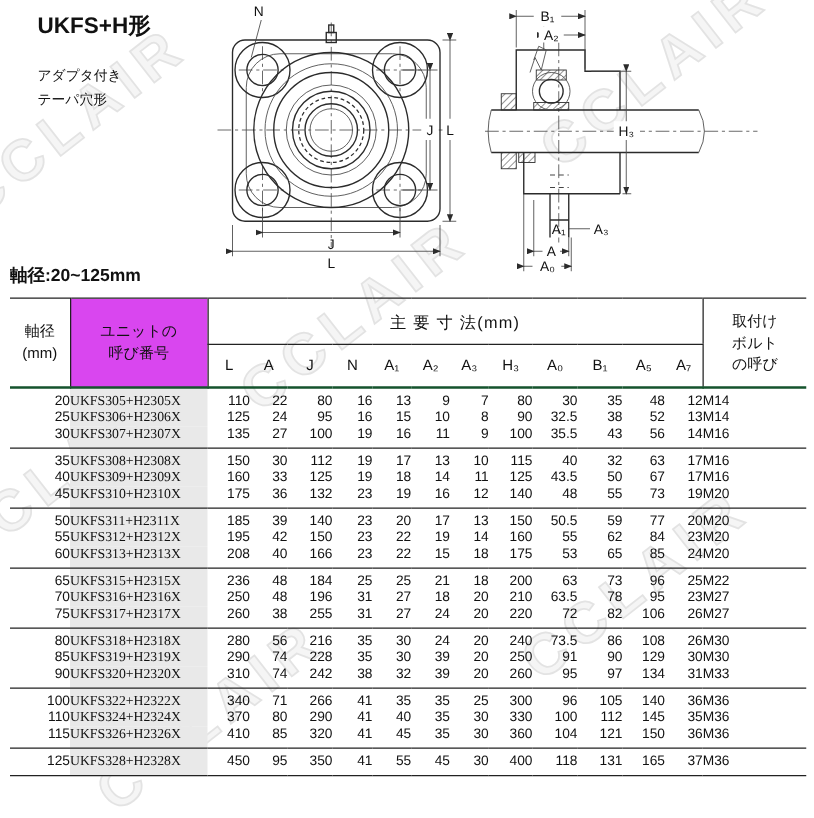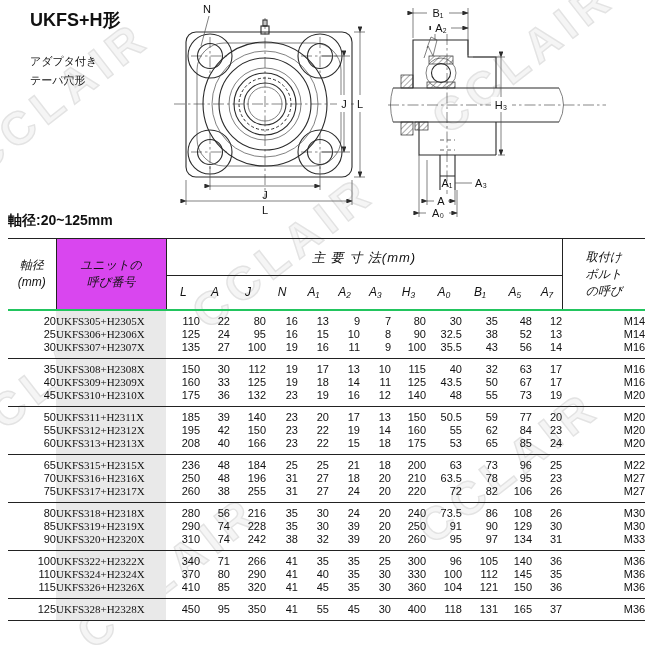--- a/index.html
+++ b/index.html
@@ -19,36 +19,36 @@
   .lt{fill:none;stroke:#4a4a4a;stroke-width:0.7;}
   .cl{fill:none;stroke:#555;stroke-width:0.7;stroke-dasharray:11 3 2.5 3;}
   .dsh{fill:none;stroke:#444;stroke-width:0.8;stroke-dasharray:4 3;}
   .ser{fill:none;stroke:#2b2b2b;stroke-width:1;stroke-dasharray:3 2.2;}
   .wr{fill:#fff;stroke:none;}
   .lbl{font-size:11px;fill:#111;text-anchor:middle;}
   
   table.dims{position:absolute;left:8px;top:238px;width:637px;z-index:1;
     border-collapse:collapse;table-layout:fixed;font-size:11px;color:#111;}
   table.dims th,table.dims td{padding:0;font-weight:normal;line-height:13px;}
-  thead{border-top:1.6px solid #222;border-bottom:2px solid #22c55e;font-style:italic;}
+  thead{border-top:1.6px solid #222;border-bottom:2px solid #14532d;}
   thead th{vertical-align:middle;font-size:12px;}
   th.c1{border-right:1px solid #222;}
   th.c2{border-right:1px solid #222;background:#d946ef;}
   th.mhd{border-bottom:1px solid #222;height:36px;font-size:13px;letter-spacing:1px;}
   th.dimh{height:33px;text-align:center;font-size:12px;}
   th.bolth{border-left:1px solid #222;}
   th .l{display:block;line-height:17px;}
   tbody{border-top:1.6px solid #222;}
   tbody.last{border-bottom:1.6px solid #222;}
   tbody tr:first-child td{padding-top:4px;}
   tbody tr:last-child td{padding-bottom:4px;}
   td.shaft{text-align:right;padding-right:13px;font-weight:bold;}
   td.desig{font-weight:bold;background:#e9e9e9;padding-left:6px;text-align:left;font-family:Liberation Serif, serif;}
   td.dim{text-align:right;padding-right:7px;}
-  td.bolt{text-align:right;}
+  td.bolt{text-align:left;}
 </style>
 </head>
 <body>
 
 <div class="page">
 
   <span class="wm" style="left:-50px;top:70px">CCLAIR</span>
   <span class="wm" style="left:415px;top:30px">CCLAIR</span>
   <span class="wm" style="left:175px;top:225px">CCLAIR</span>
   <span class="wm" style="left:-60px;top:350px">CCLAIR</span>

